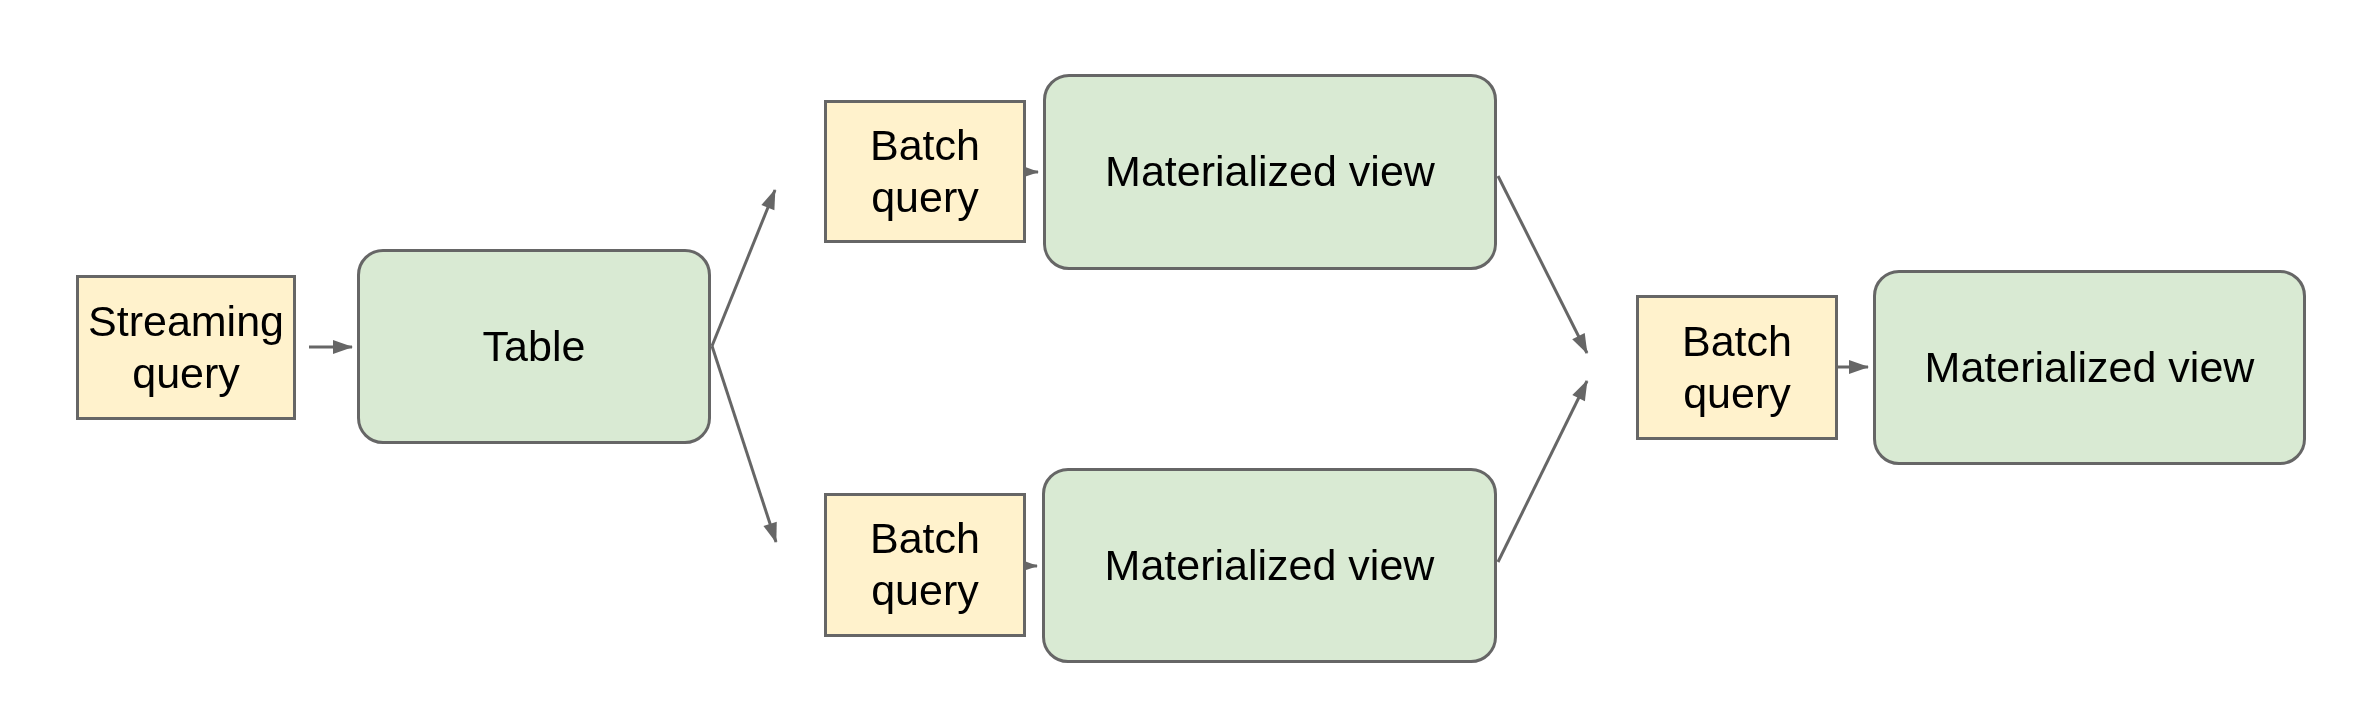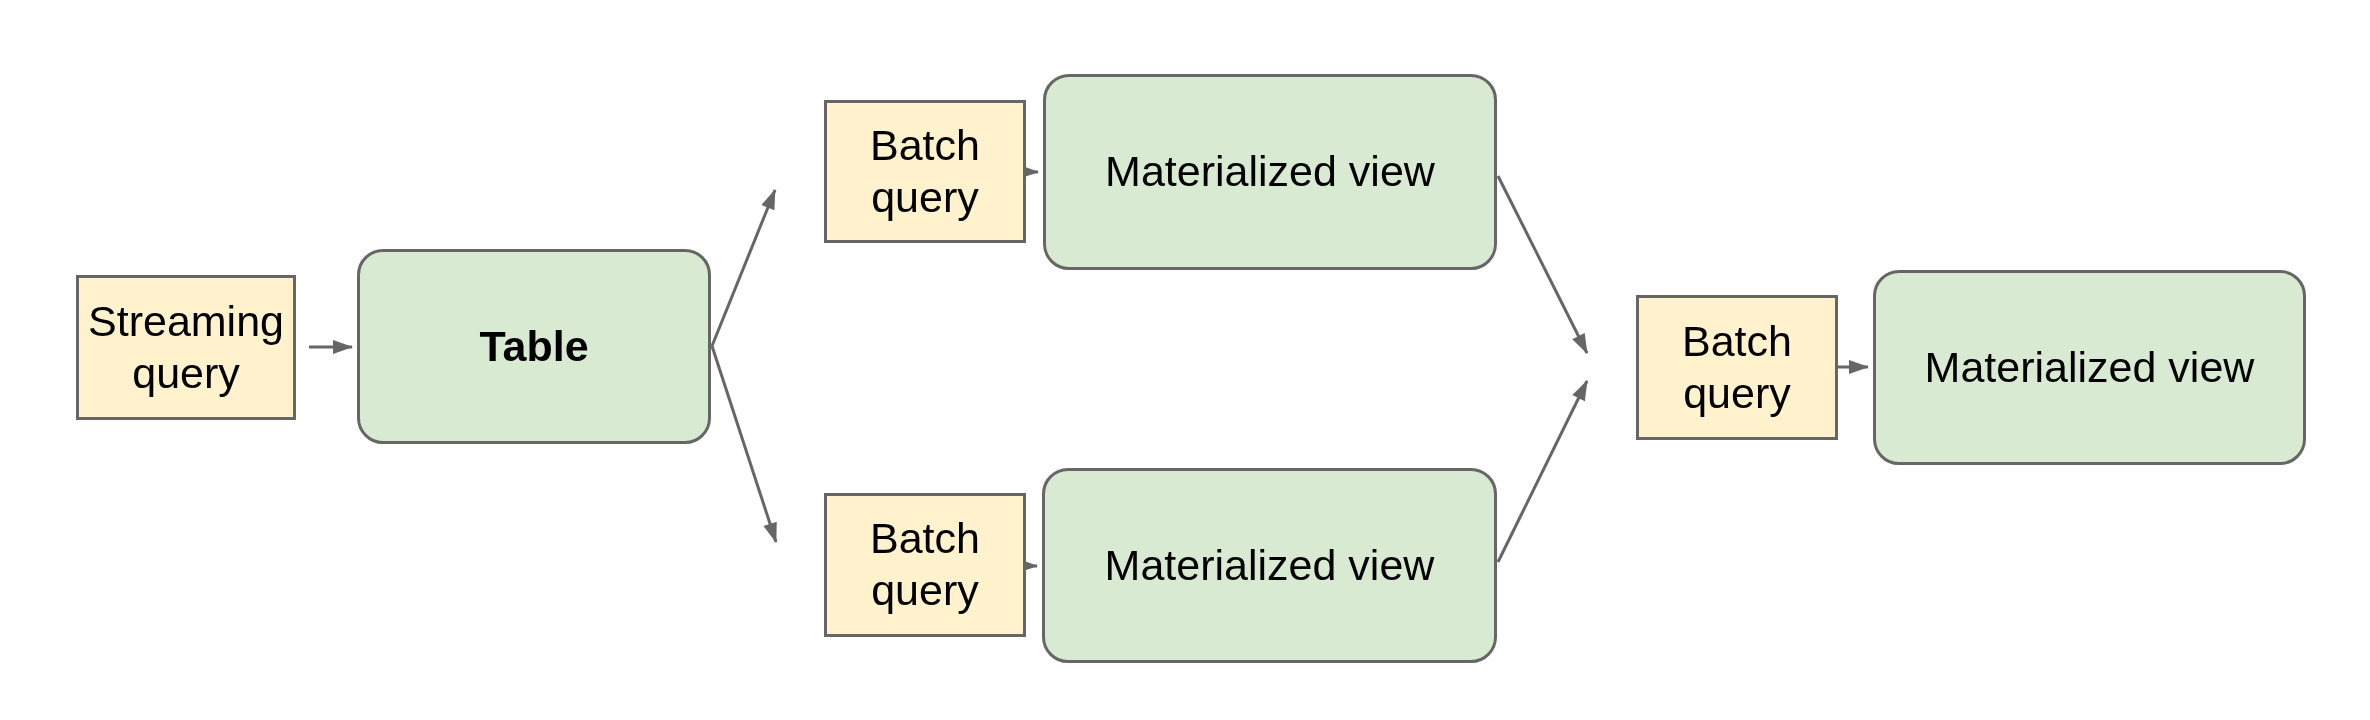--- a/index.html
+++ b/index.html
@@ -21,21 +21,21 @@
     position:absolute;display:flex;align-items:center;justify-content:center;
     border:3px solid var(--node-border);
     color:var(--label);font-size:43px;line-height:1.2;text-align:center;
   }
   .node .lbl{display:block;padding:0 14px;}
   .node.query{background:var(--query-fill);border-radius:0;margin-left:44px;}
   .node.view{background:var(--view-fill);border-radius:26px;}
 
   
   #n-streaming      {left:32px;  top:275px; width:220px; height:145px;}
-  #n-table          {left:357px; top:249px; width:354px; height:195px;font-weight:bold;}
+  #n-table          {left:357px; top:249px; width:354px; height:195px;}
   #n-batch-top      {left:780px; top:100px; width:202px; height:143px;}
   #n-mv-top         {left:1043px;top:74px;  width:454px; height:196px;}
   #n-batch-bottom   {left:780px; top:493px; width:202px; height:144px;}
   #n-mv-bottom      {left:1042px;top:468px; width:455px; height:195px;}
   #n-batch-final    {left:1592px;top:295px; width:202px; height:145px;}
   #n-mv-final       {left:1873px;top:270px; width:433px; height:195px;}
 
   svg.edges{position:absolute;left:0;top:0;pointer-events:none;}
   svg.edges line{stroke:var(--arrow);stroke-width:3;}
 </style>

